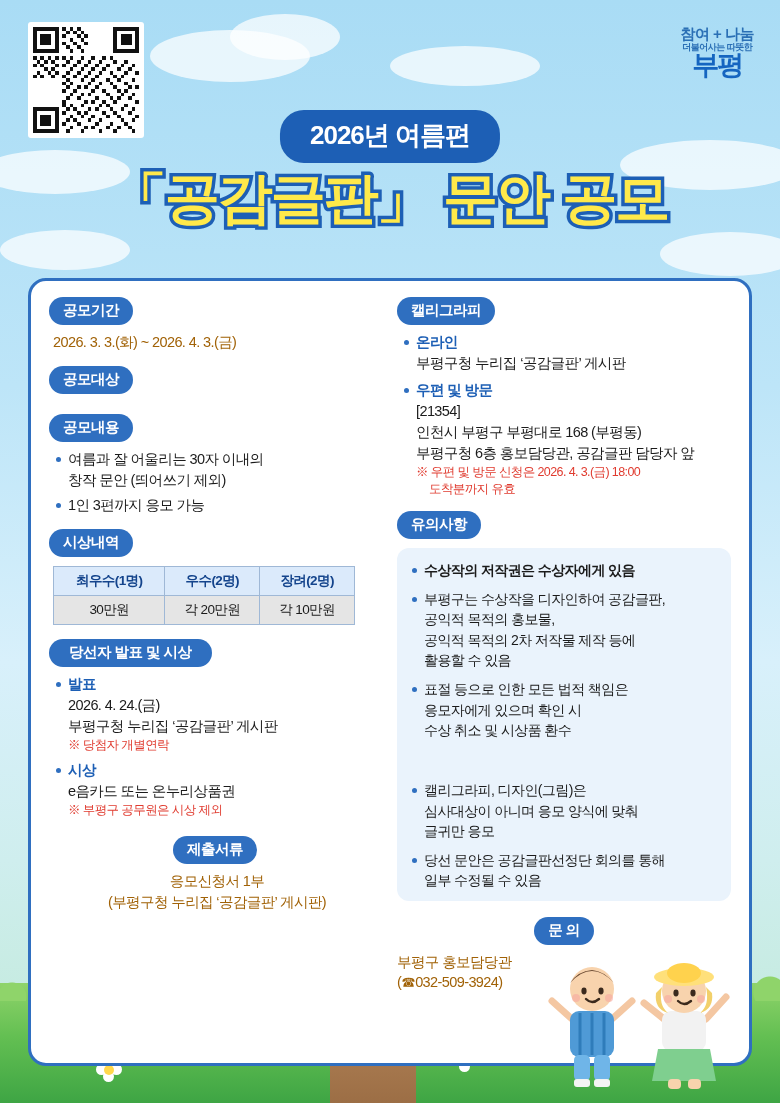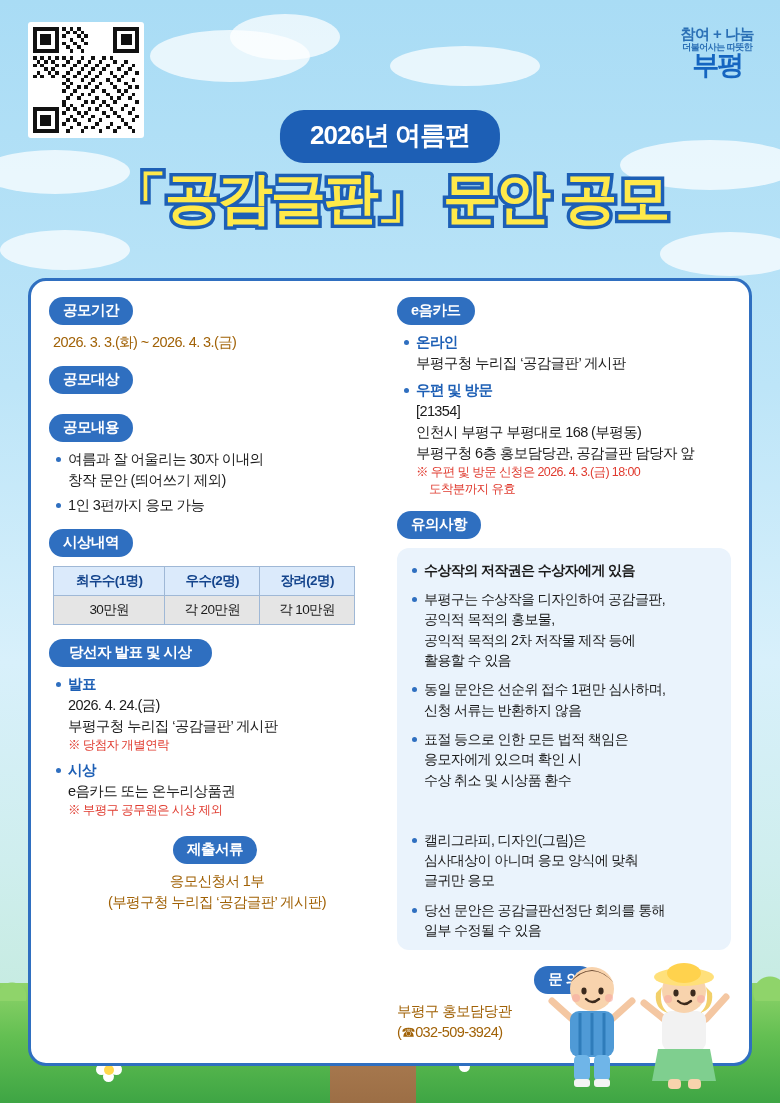--- a/index.html
+++ b/index.html
@@ -476,21 +476,21 @@
         <span class="tag">제출서류</span>
         <div class="body-txt" style="text-align:center;">응모신청서 1부</div>
         <div class="body-txt" style="text-align:center;">(부평구청 누리집 ‘공감글판’ 게시판)</div>
       </div>
 
     </div>
 
     <div class="col-r">
 
       <div class="sec">
-        <span class="tag">e음카드</span>
+        <span class="tag">캘리그라피</span>
         <ul class="bul">
           <li>
             <div class="strong-blue">온라인</div>
             <div>부평구청 누리집 ‘공감글판’ 게시판</div>
           </li>
           <li style="margin-top:6px;">
             <div class="strong-blue">우편 및 방문</div>
             <div>[21354]</div>
             <div>인천시 부평구 부평대로 168 (부평동)</div>
             <div>부평구청 6층 홍보담당관, 공감글판 담당자 앞</div>
@@ -502,22 +502,20 @@
 
       <div class="sec" style="margin-top:12px;">
         <span class="tag">유의사항</span>
         <div class="notice-box">
           <ul class="bul">
             <li class="strong-blue" style="white-space:pre-line;">수상작의 저작권은 수상자에게 있음</li>
             <li style="white-space:pre-line;">부평구는 수상작을 디자인하여 공감글판,
 공익적 목적의 홍보물,
 공익적 목적의 2차 저작물 제작 등에
 활용할 수 있음</li>
-            <li style="white-space:pre-line;">동일 문안은 선순위 접수 1편만 심사하며,
-신청 서류는 반환하지 않음</li>
             <li style="white-space:pre-line;">표절 등으로 인한 모든 법적 책임은
 응모자에게 있으며 확인 시
 수상 취소 및 시상품 환수</li>
             <li style="white-space:pre-line;margin-top:40px;">캘리그라피, 디자인(그림)은
 심사대상이 아니며 응모 양식에 맞춰
 글귀만 응모</li>
             <li style="white-space:pre-line;">당선 문안은 공감글판선정단 회의를 통해
 일부 수정될 수 있음</li>
           </ul>
         </div>

